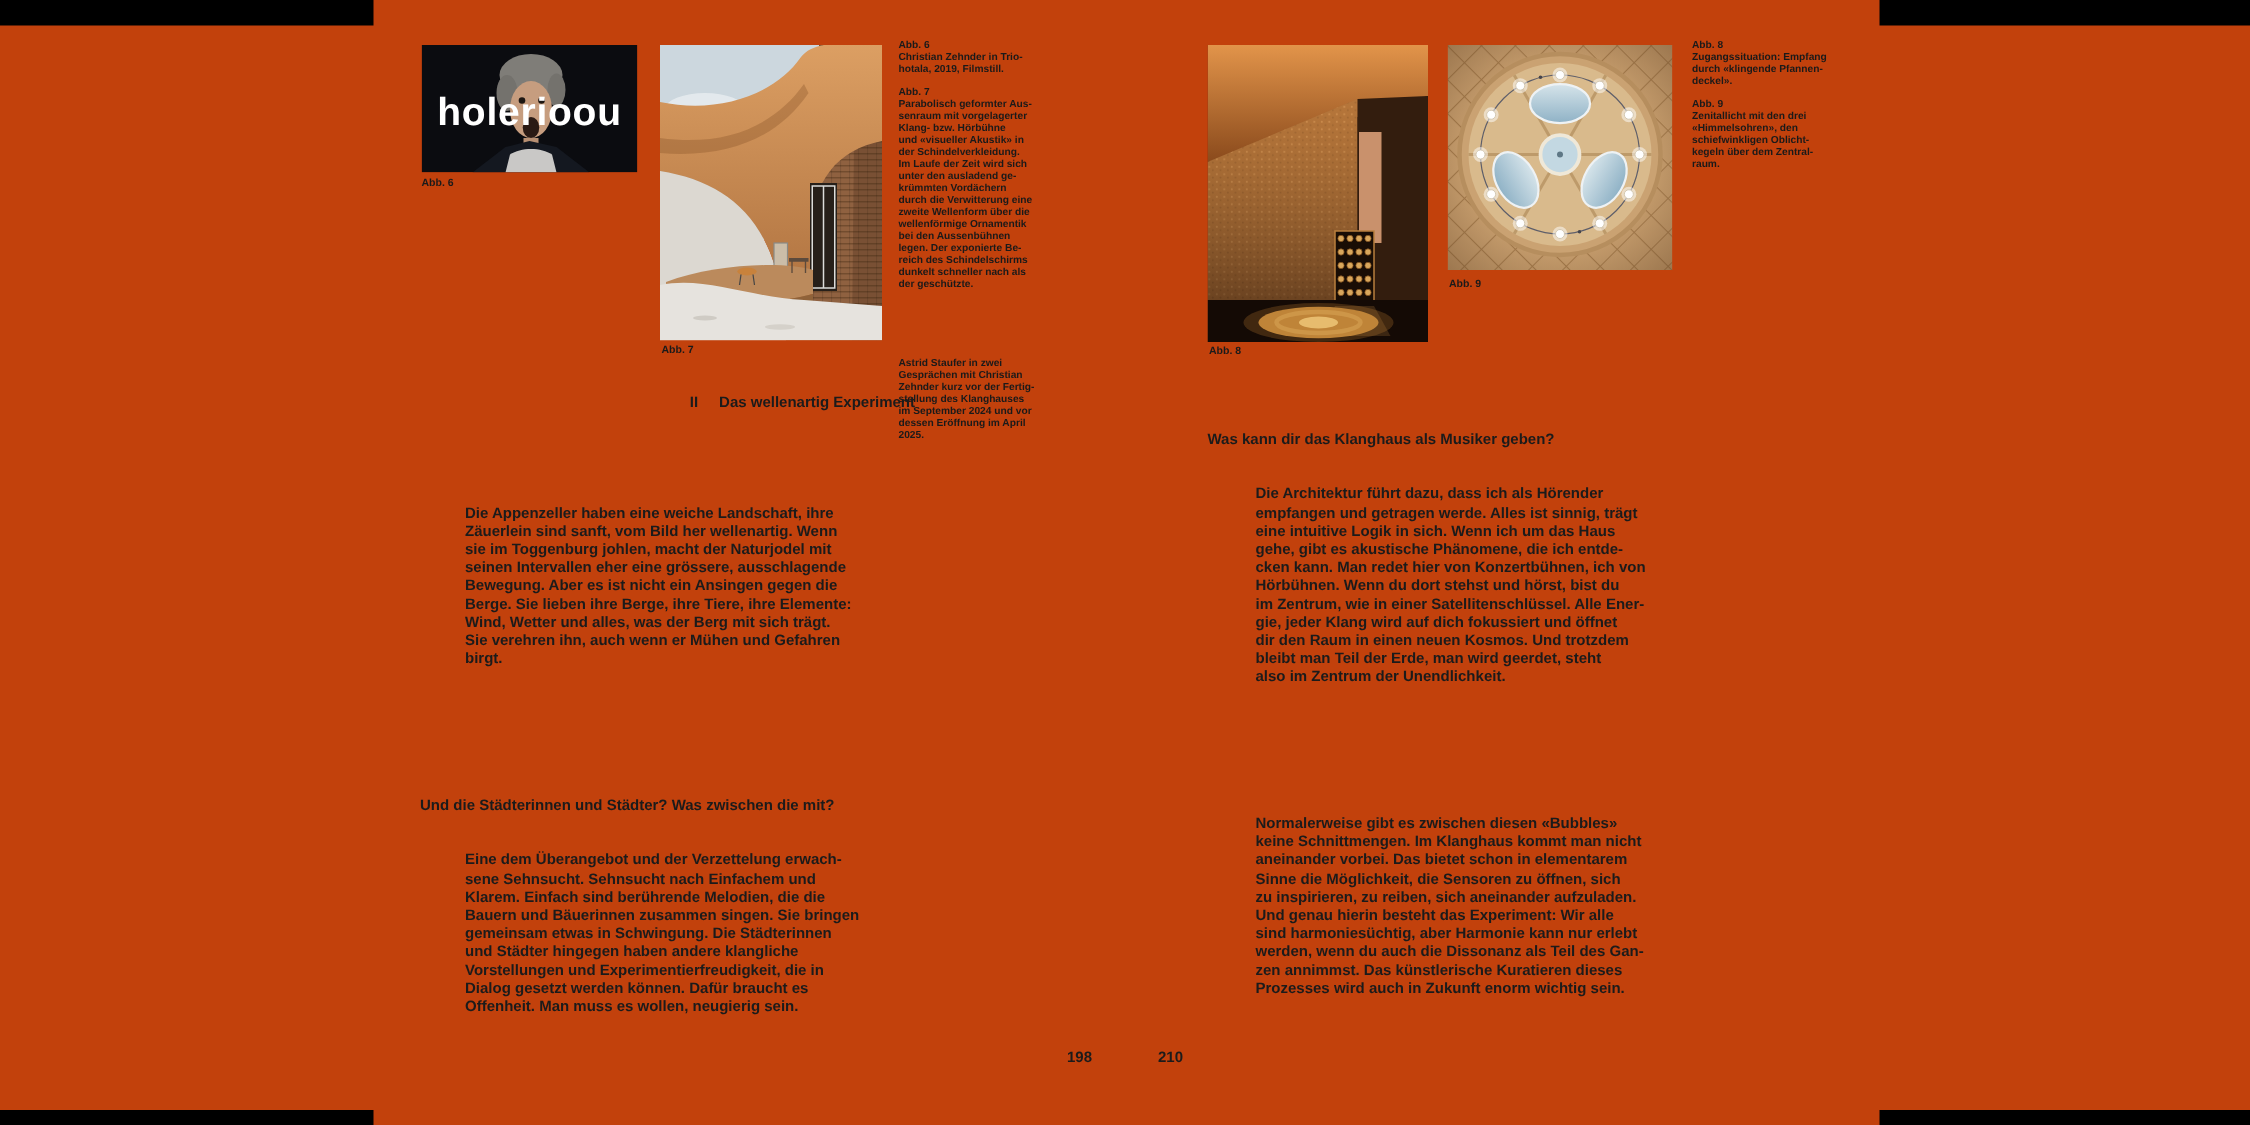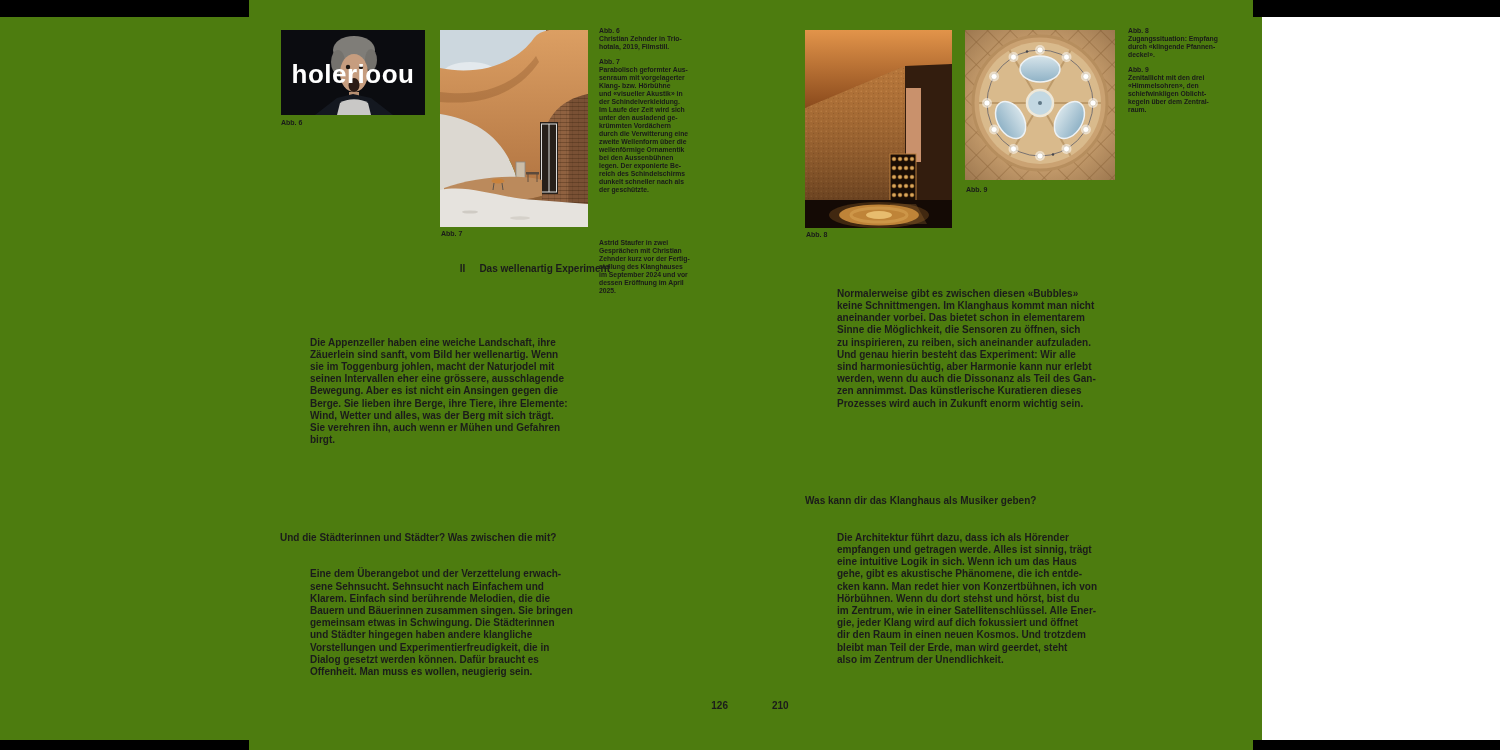--- a/index.html
+++ b/index.html
@@ -1,17 +1,17 @@
 <!DOCTYPE html>
 <html><head>
 <meta charset="utf-8">
 <style>
   html,body{margin:0;padding:0;width:1500px;height:750px;background:#ffffff;overflow:hidden;
     font-family:"Liberation Sans",sans-serif;-webkit-font-smoothing:antialiased;}
-  .stage{position:relative;width:1262px;height:750px;background:#4d7c0f;}
+  .stage{position:relative;width:1500px;height:750px;background:#c2410c;}
   .bar{position:absolute;background:#000000;}
   .bar-tl{left:0;top:0;width:249px;height:17px;}
   .bar-tr{left:1253px;top:0;width:247px;height:17px;}
   .bar-bl{left:0;top:740px;width:249px;height:10px;}
   .bar-br{left:1253px;top:740px;width:247px;height:10px;}
 
   .fig{position:absolute;overflow:hidden;}
   .fig svg{display:block;width:100%;height:100%;}
   .figlabel{position:absolute;font-weight:700;font-size:7px;line-height:8px;color:#1a1a1a;}
   .cap{position:absolute;font-weight:700;font-size:6.8px;line-height:8px;color:#1a1a1a;white-space:pre;}
@@ -150,21 +150,21 @@
 Bauern und Bäuerinnen zusammen singen. Sie bringen
 gemeinsam etwas in Schwingung. Die Städterinnen
 und Städter hingegen haben andere klangliche
 Vorstellungen und Experimentierfreudigkeit, die in
 Dialog gesetzt werden können. Dafür braucht es
 Offenheit. Man muss es wollen, neugierig sein.</div>
     </div>
     
   </div>
 
-  <div class="pnum pnum-left">126</div>
+  <div class="pnum pnum-left">198</div>
 
   <div class="fig" style="left:805px;top:30px;width:147px;height:198px;">
     <svg viewBox="0 0 147 198" preserveAspectRatio="none">
       <defs>
         <linearGradient id="ceil8" x1="0" y1="0" x2="0" y2="1">
           <stop offset="0" stop-color="#e2944a"></stop>
             <stop offset="1" stop-color="#8a4a1c"></stop>
         </linearGradient>
         <linearGradient id="wallshade8" x1="0" y1="0" x2="0" y2="1">
           <stop offset="0" stop-color="rgba(255,170,80,0.28)"></stop>
@@ -291,46 +291,46 @@
 deckel».</div>
   <div class="cap" style="left:1128px;top:66px;">Abb. 9
 Zenitallicht mit den drei
 «Himmelsohren», den
 schiefwinkligen Oblicht-
 kegeln über dem Zentral-
 raum.</div>
 
   <div class="bodycol col-right" style="left:805px;top:239px;width:330px;">
     <div class="pair">
-      <div class="a">Normalerweise gibt es zwischen diesen «Bubbles»
-keine Schnittmengen. Im Klanghaus kommt man nicht
-aneinander vorbei. Das bietet schon in elementarem
-Sinne die Möglichkeit, die Sensoren zu öffnen, sich
-zu inspirieren, zu reiben, sich aneinander aufzuladen.
-Und genau hierin besteht das Experiment: Wir alle
-sind harmoniesüchtig, aber Harmonie kann nur erlebt
-werden, wenn du auch die Dissonanz als Teil des Gan-
-zen annimmst. Das künstlerische Kuratieren dieses
-Prozesses wird auch in Zukunft enorm wichtig sein.</div>
-    </div>
-    <div class="pair">
       <div class="q">Was kann dir das Klanghaus als Musiker geben?</div>
       <div class="a">Die Architektur führt dazu, dass ich als Hörender
 empfangen und getragen werde. Alles ist sinnig, trägt
 eine intuitive Logik in sich. Wenn ich um das Haus
 gehe, gibt es akustische Phänomene, die ich entde-
 cken kann. Man redet hier von Konzertbühnen, ich von
 Hörbühnen. Wenn du dort stehst und hörst, bist du
 im Zentrum, wie in einer Satellitenschlüssel. Alle Ener-
 gie, jeder Klang wird auf dich fokussiert und öffnet
 dir den Raum in einen neuen Kosmos. Und trotzdem
 bleibt man Teil der Erde, man wird geerdet, steht
 also im Zentrum der Unendlichkeit.</div>
     </div>
     <div class="pair">
+      <div class="a">Normalerweise gibt es zwischen diesen «Bubbles»
+keine Schnittmengen. Im Klanghaus kommt man nicht
+aneinander vorbei. Das bietet schon in elementarem
+Sinne die Möglichkeit, die Sensoren zu öffnen, sich
+zu inspirieren, zu reiben, sich aneinander aufzuladen.
+Und genau hierin besteht das Experiment: Wir alle
+sind harmoniesüchtig, aber Harmonie kann nur erlebt
+werden, wenn du auch die Dissonanz als Teil des Gan-
+zen annimmst. Das künstlerische Kuratieren dieses
+Prozesses wird auch in Zukunft enorm wichtig sein.</div>
+    </div>
+    <div class="pair">
       
       
     </div>
   </div>
 
   <div class="pnum pnum-right">210</div>
 
 </div>
 
 </body></html>

